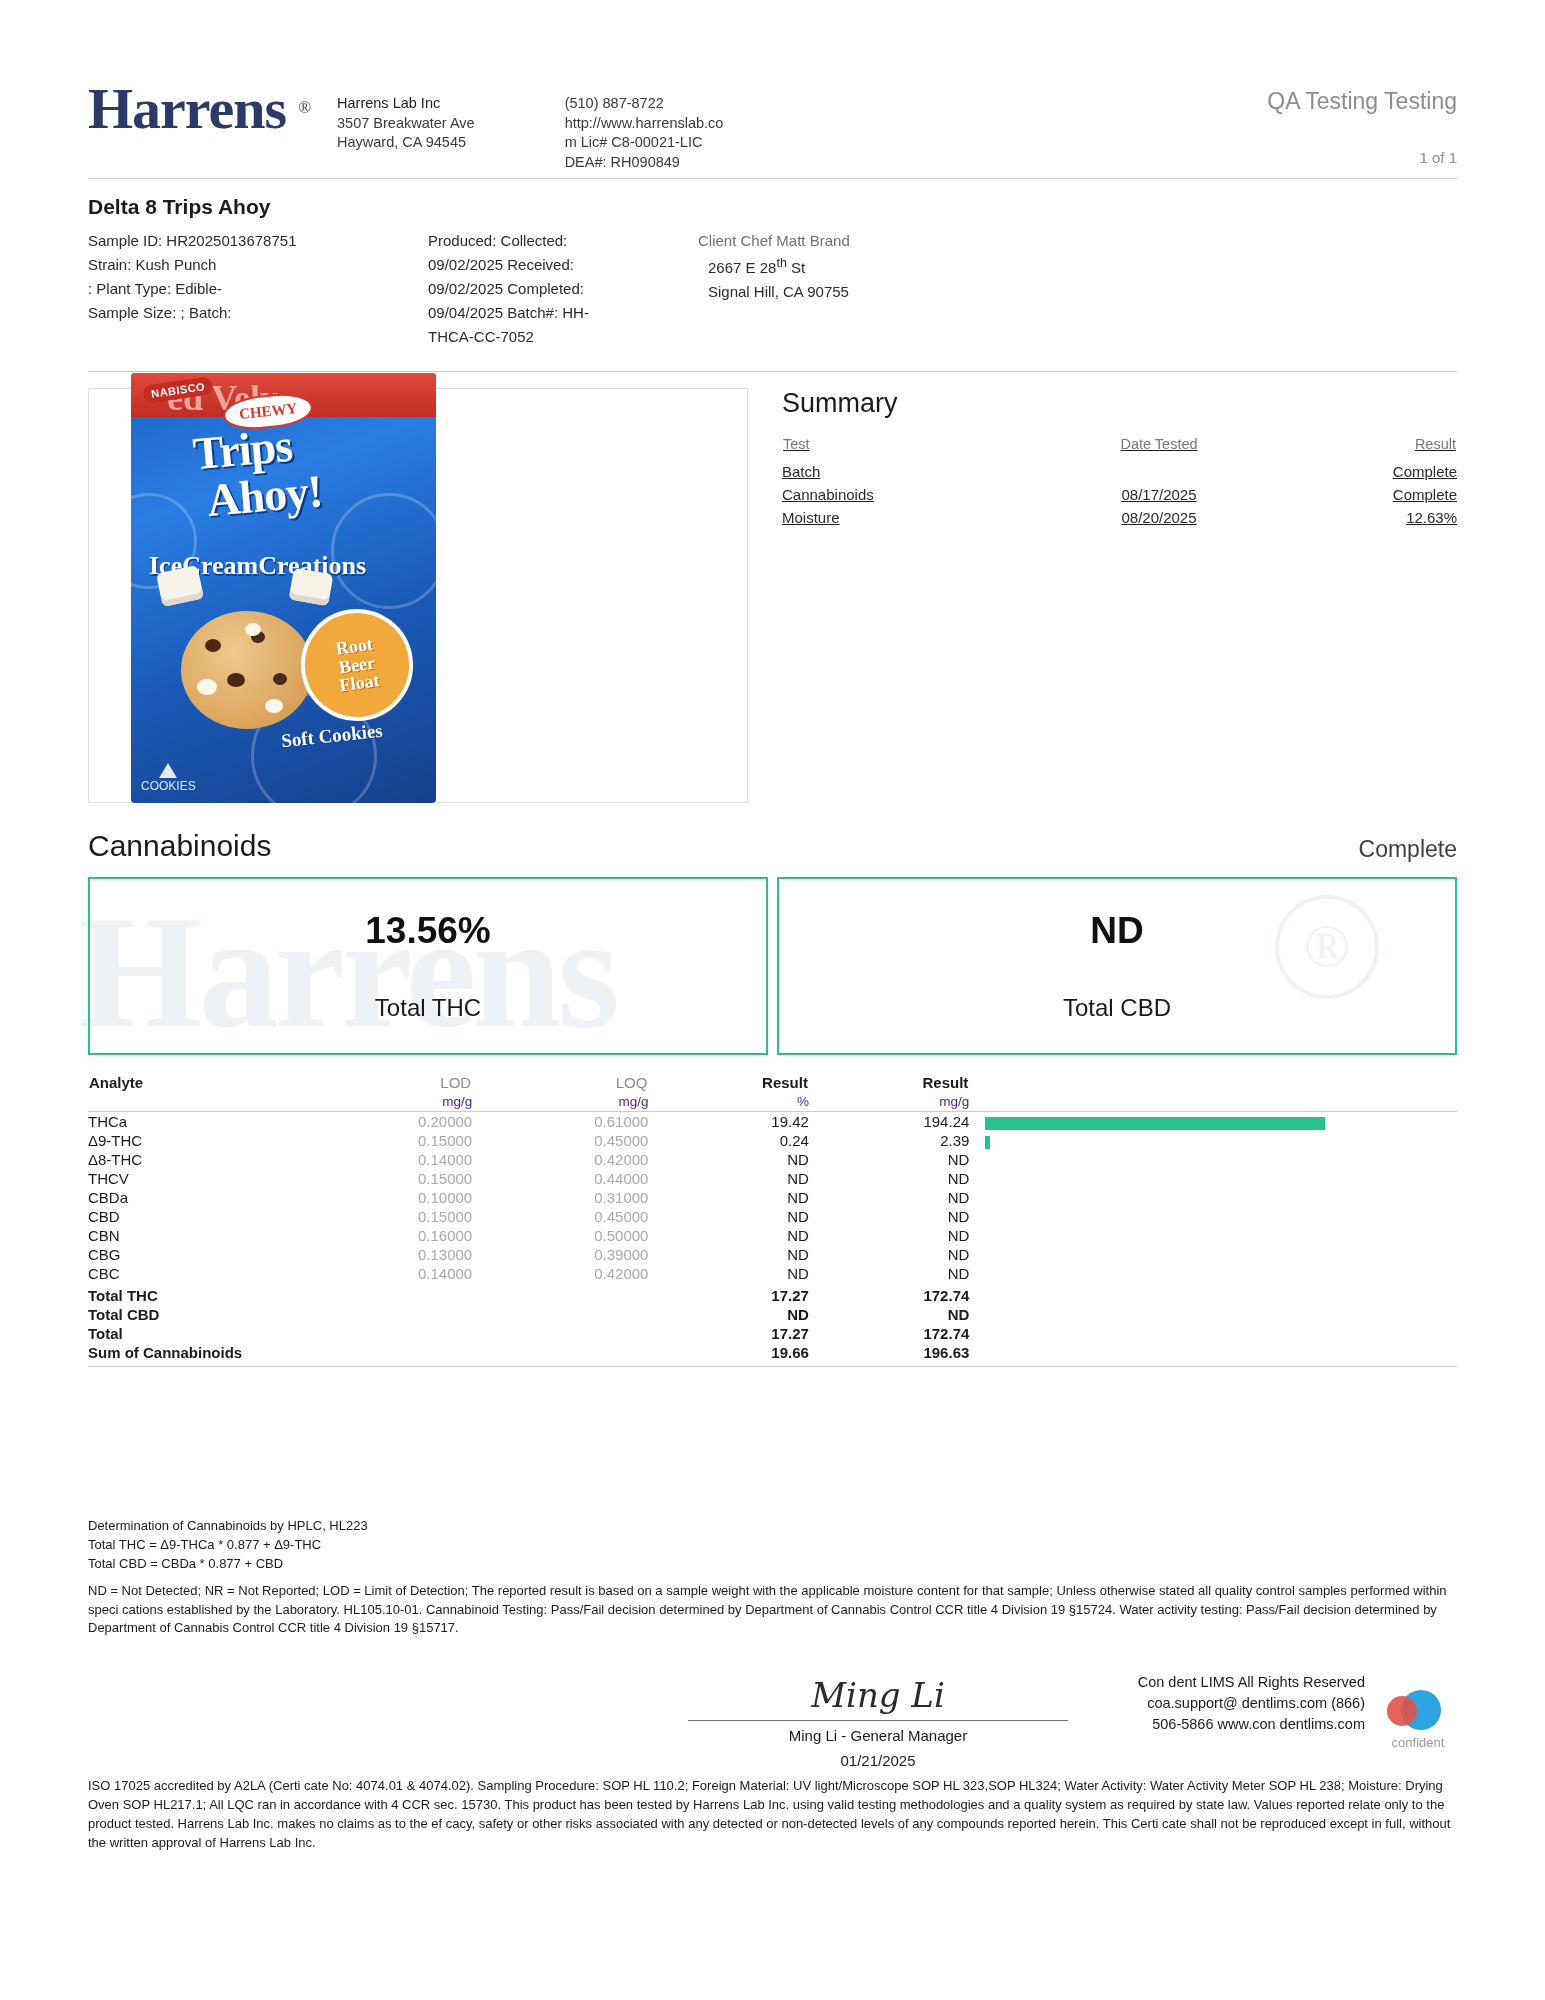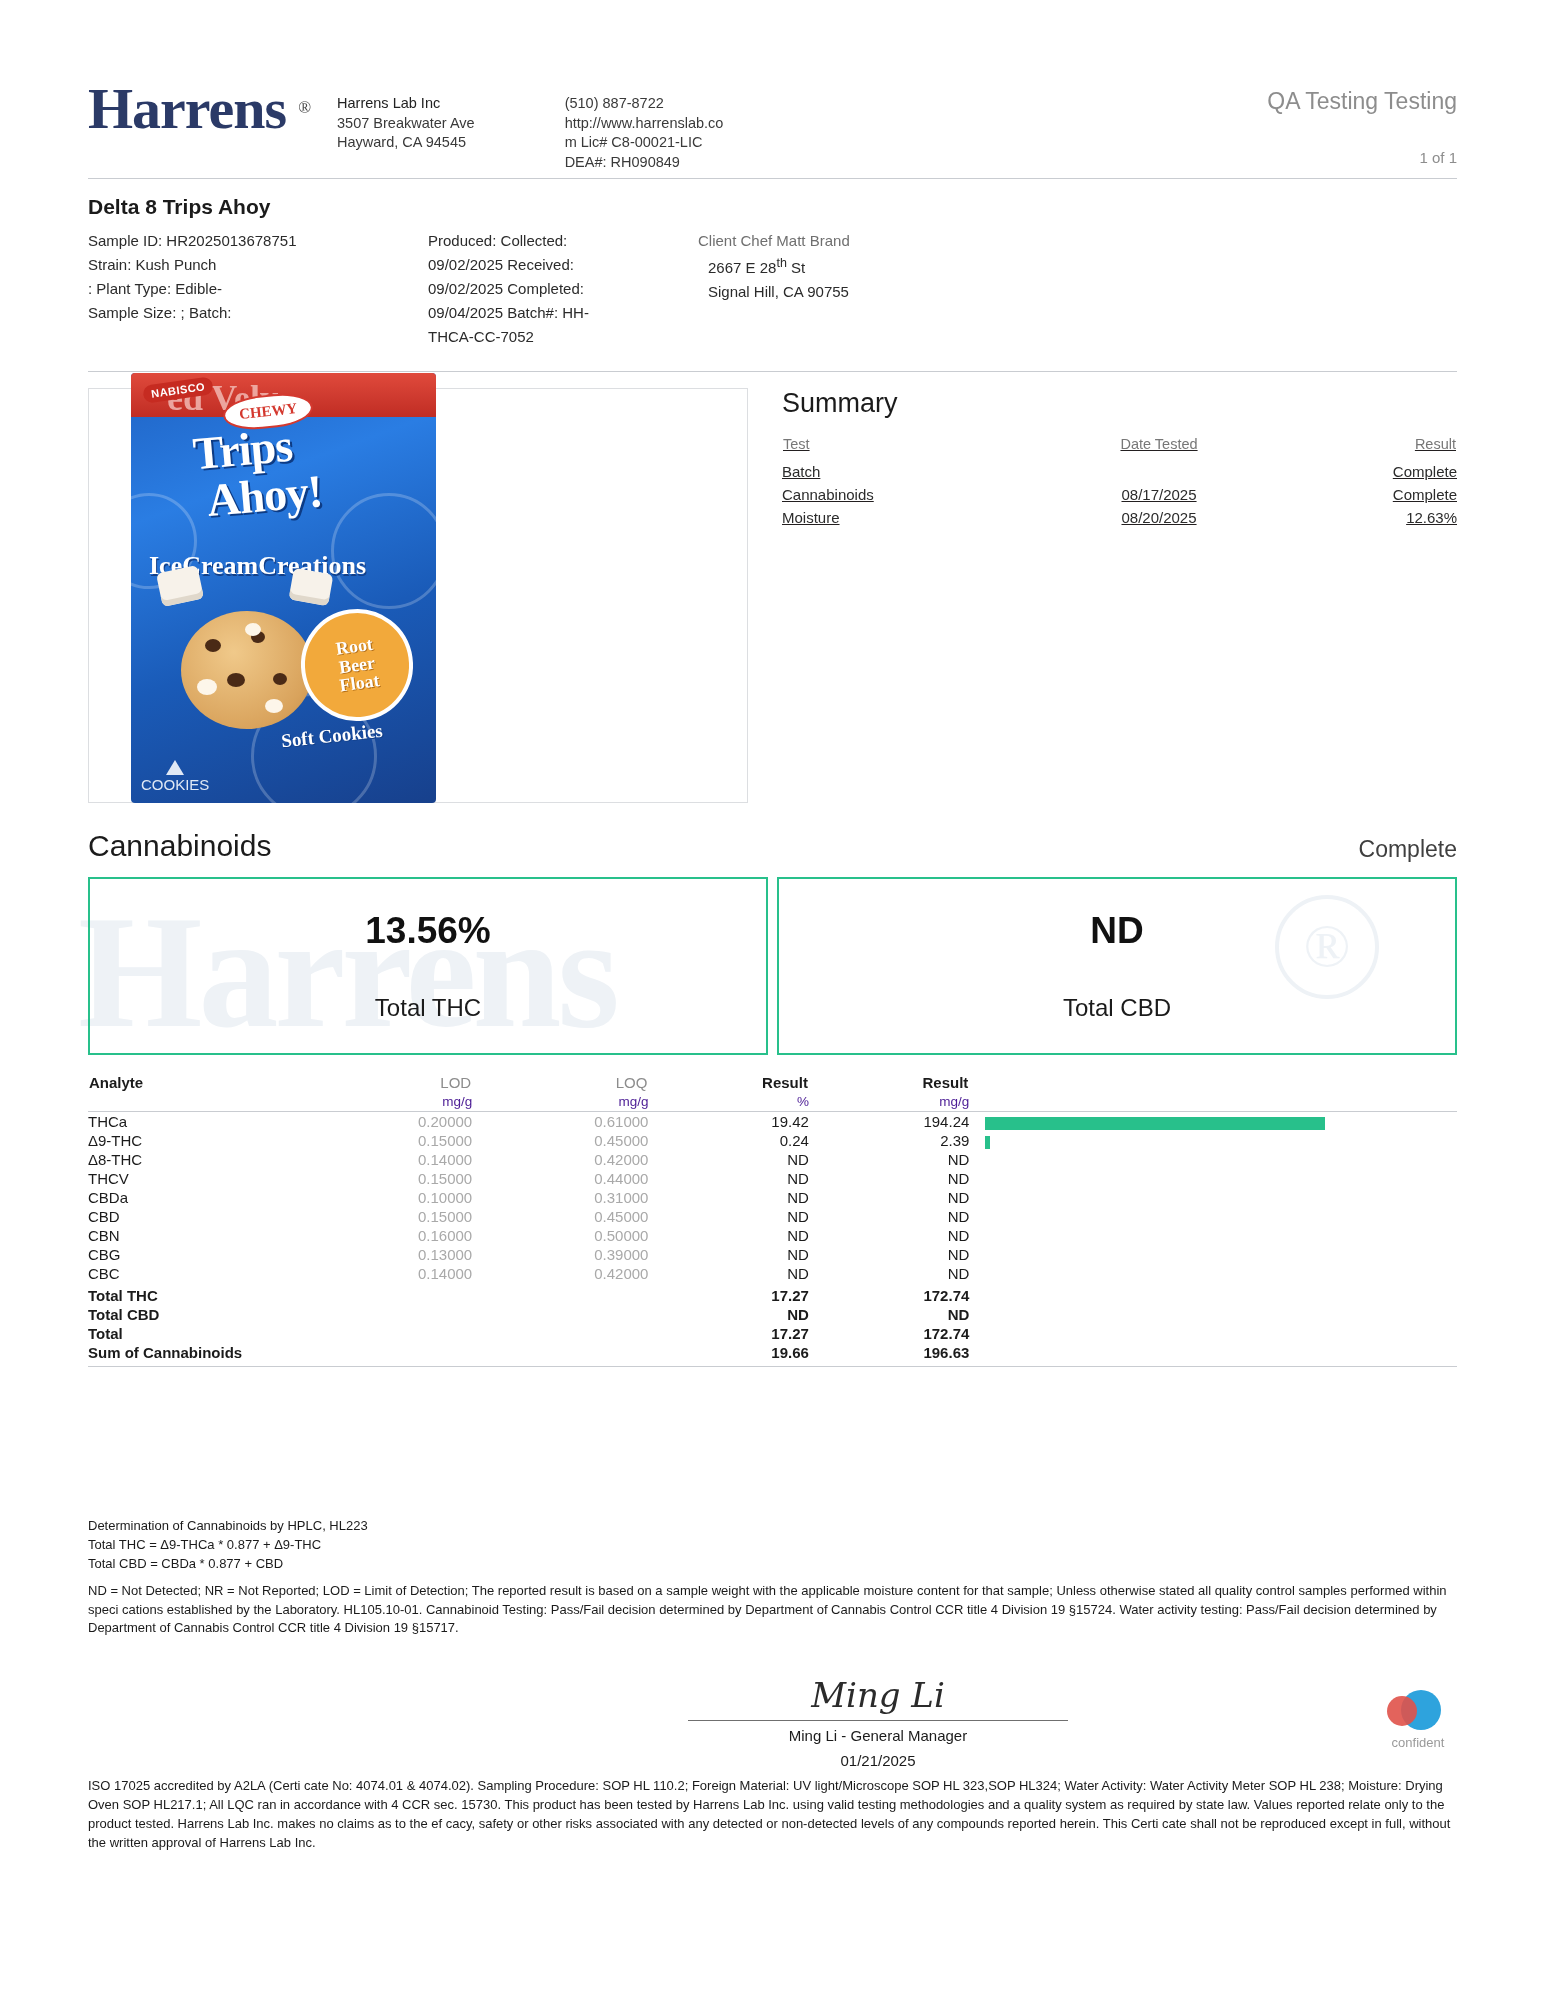--- a/index.html
+++ b/index.html
@@ -438,21 +438,21 @@
   }
   .softcookies {
     position: absolute; left: 150px; top: 352px;
     color: #fff; font-size: 19px; font-weight: bold;
     font-family: "Liberation Serif", serif;
     transform: rotate(-6deg);
     text-shadow: 1px 1px 0 #133f87;
   }
   .badge-bl {
     position: absolute; left: 10px; bottom: 10px;
-    color: #dfe8f5; font-size: 15px; line-height: 1.1;
+    color: #dfe8f5; font-size: 12px; line-height: 1.1;
   }
   .tri {
     width: 0; height: 0; margin: 0 auto 2px auto;
     border-left: 9px solid transparent;
     border-right: 9px solid transparent;
     border-bottom: 15px solid #dfe8f5;
   }
   .swirl {
     position: absolute; border: 3px solid rgba(255,255,255,.22); border-radius: 50%;
   }
@@ -742,20 +742,25 @@
 
     <div class="sig-row">
       <div class="sig-left"></div>
       <div class="sig-center">
         <div class="sig-script">Ming Li</div>
         <div class="sig-line"></div>
         <div class="sig-name">Ming Li - General Manager</div>
         <div class="sig-date">01/21/2025</div>
       </div>
       <div class="sig-right">
+        <div>
+          <div>Con dent LIMS All Rights Reserved</div>
+          <div>coa.support@ dentlims.com (866)</div>
+          <div>506-5866 www.con dentlims.com</div>
+        </div>
         <div class="conf-logo">
           <div class="conf-circles">
             <span class="c-blue"></span>
             <span class="c-red"></span>
           </div>
           <div class="conf-word">confident</div>
         </div>
       </div>
     </div>
 

